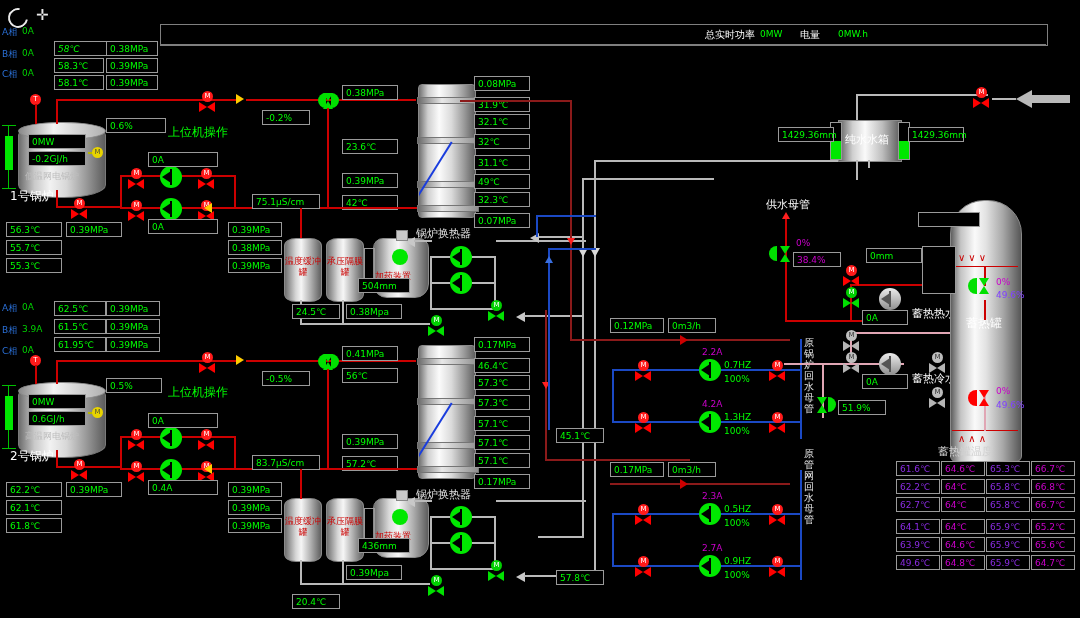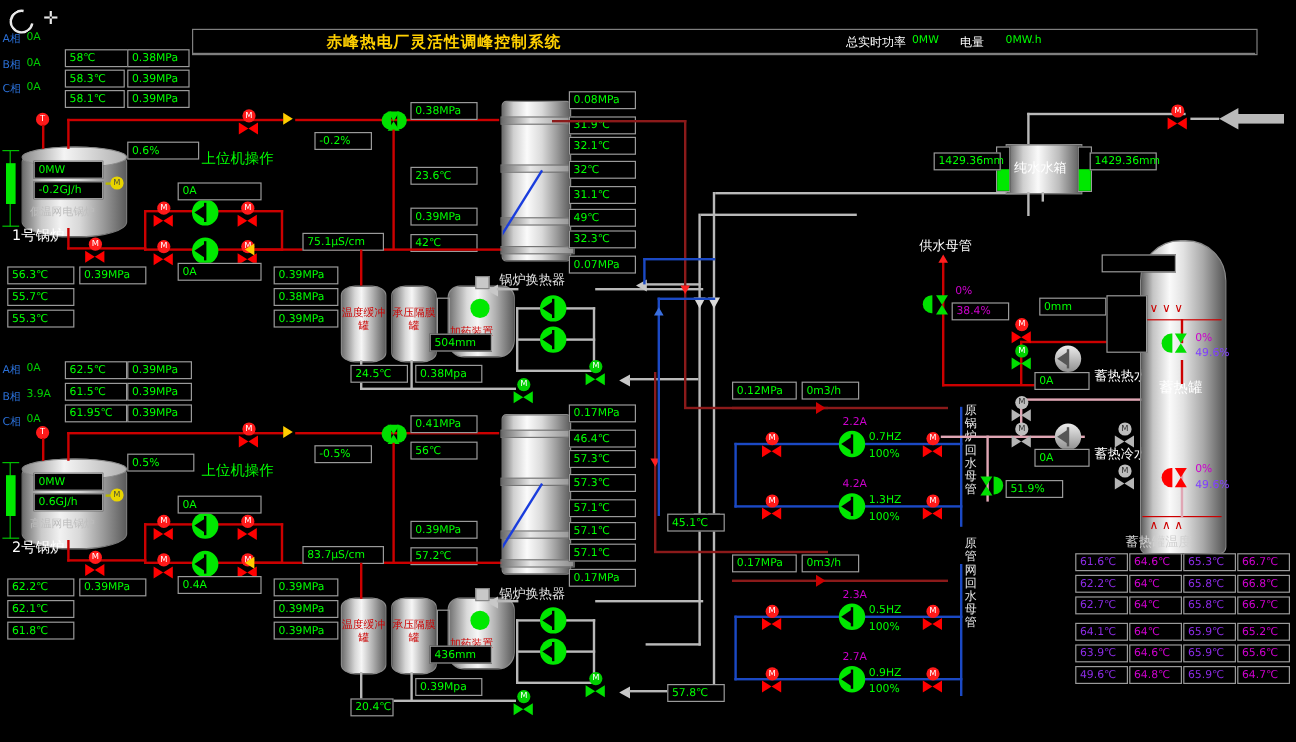--- a/index.html
+++ b/index.html
@@ -155,34 +155,33 @@
 </head>
 <body>
 
 <div id="stage">
 
   <div class="curC" style="left:8px;top:8px;"></div>
   <div class="curPlus" style="left:36px;top:8px;">✛</div>
 
   <div id="titlebar"></div>
   <div class="hrule"></div>
-  <div id="title">赤峰热电厂灵活性调峰控制系统</div>
   <div class="tlabel" style="left:705px;top:28px;">总实时功率</div>
   <div class="tval" style="left:760px;top:29px;">0MW</div>
   <div class="tlabel" style="left:800px;top:28px;">电量</div>
   <div class="tval" style="left:838px;top:29px;">0MW.h</div>
 
   <div class="phlabel" style="left:2px;top:26px;">A相</div>
   <div class="phval" style="left:22px;top:26px;">0A</div>
   <div class="phlabel" style="left:2px;top:48px;">B相</div>
   <div class="phval" style="left:22px;top:48px;">0A</div>
   <div class="phlabel" style="left:2px;top:68px;">C相</div>
   <div class="phval" style="left:22px;top:68px;">0A</div>
 
-  <div class="vbox" style="left:54px;top:41px;width:70px;">58℃</div>
+  <div class="vbox" style="left:54px;top:41px;width:70px;font-style:italic;">58℃</div>
   <div class="vbox" style="left:54px;top:58px;width:50px;">58.3℃</div>
   <div class="vbox" style="left:54px;top:75px;width:50px;">58.1℃</div>
   <div class="vbox" style="left:106px;top:41px;width:52px;">0.38MPa</div>
   <div class="vbox" style="left:106px;top:58px;width:52px;">0.39MPa</div>
   <div class="vbox" style="left:106px;top:75px;width:52px;">0.39MPa</div>
 
   <div class="boiler" style="left:18px;top:122px;">
     <div class="cap"></div>
   </div>
   <div class="vbox" style="left:28px;top:134px;width:58px;">0MW</div>
@@ -492,21 +491,21 @@
   <div class="pipe gray" style="left:300px;top:583px;width:130px;height:2px;"></div>
 
   <div class="dose" style="left:373px;top:498px;">
     <div class="neck"></div>
     <div class="dot"></div>
   </div>
   <div class="lbl" style="left:375px;top:530px;color:#cc0000;font-size:9px;">加药装置</div>
   <div class="abs" style="left:364px;top:508px;width:9px;height:34px;border:1px solid #9a9a9a;"></div>
 
   <div class="vbox" style="left:358px;top:538px;width:52px;">436mm</div>
-  <div class="vbox" style="left:292px;top:582px;width:36px;text-align:right;">20.4℃</div>
+  <div class="vbox" style="left:292px;top:594px;width:48px;">20.4℃</div>
   <div class="vbox" style="left:346px;top:565px;width:56px;">0.39Mpa</div>
 
   <div class="hex" style="left:418px;top:345px;">
     <div class="band" style="top:12px;"></div>
     <div class="band" style="top:52px;"></div>
     <div class="band" style="top:96px;"></div>
     <div class="band" style="top:120px;"></div>
     <div class="diag">
         <span></span>
       </div>

